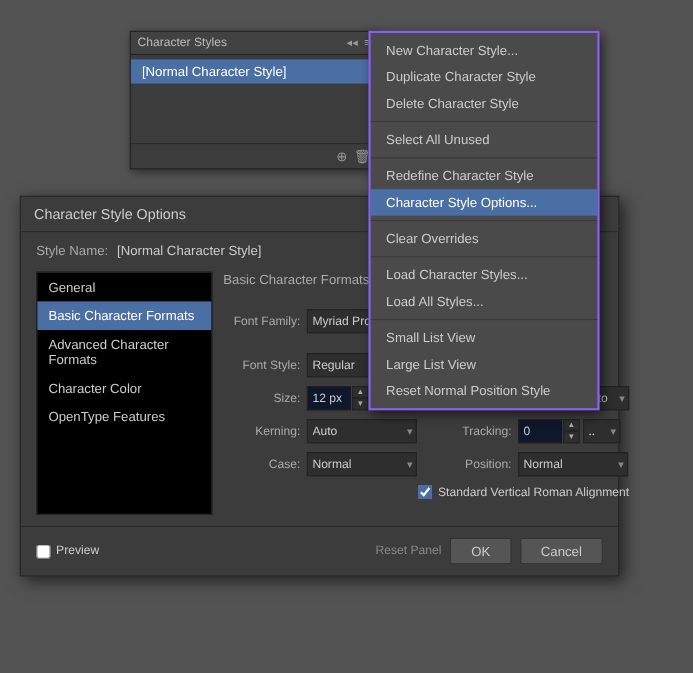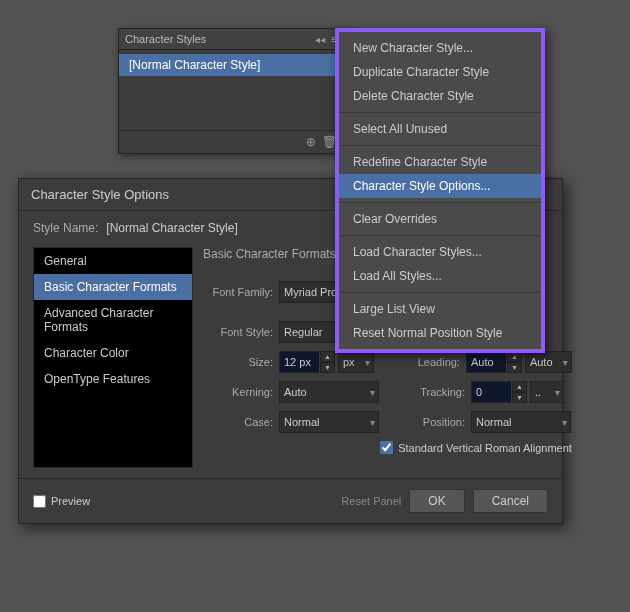--- a/index.html
+++ b/index.html
@@ -84,21 +84,21 @@
       cursor: pointer;
     }
 
     
     .dropdown-menu {
       position: absolute;
       top: 28px;
       left: 335px;
       width: 210px;
       background: #4a4a4a;
-      border: 4px solid #8b5cf6;
+      border: 2px solid #8b5cf6;
       box-shadow: 3px 3px 10px rgba(0,0,0,0.6);
       z-index: 20;
       padding: 4px 0;
     }
     .menu-item {
       padding: 5px 14px;
       cursor: pointer;
       color: #ccc;
       font-size: 12px;
       white-space: nowrap;
@@ -335,20 +335,21 @@
   <div class="menu-item">Select All Unused</div>
   <div class="menu-divider"></div>
   <div class="menu-item">Redefine Character Style</div>
   <div class="menu-item highlighted">Character Style Options...</div>
   <div class="menu-divider"></div>
   <div class="menu-item">Clear Overrides</div>
   <div class="menu-divider"></div>
   <div class="menu-item">Load Character Styles...</div>
   <div class="menu-item">Load All Styles...</div>
   <div class="menu-divider"></div>
+  <div class="menu-item">Small List View</div>
   <div class="menu-item">Large List View</div>
   <div class="menu-item">Reset Normal Position Style</div>
 </div>
 
 <div class="options-dialog">
   <div class="dialog-titlebar">Character Style Options</div>
   <div class="dialog-body">
 
     <div class="style-name-row">
       <span class="style-name-label">Style Name:</span>

